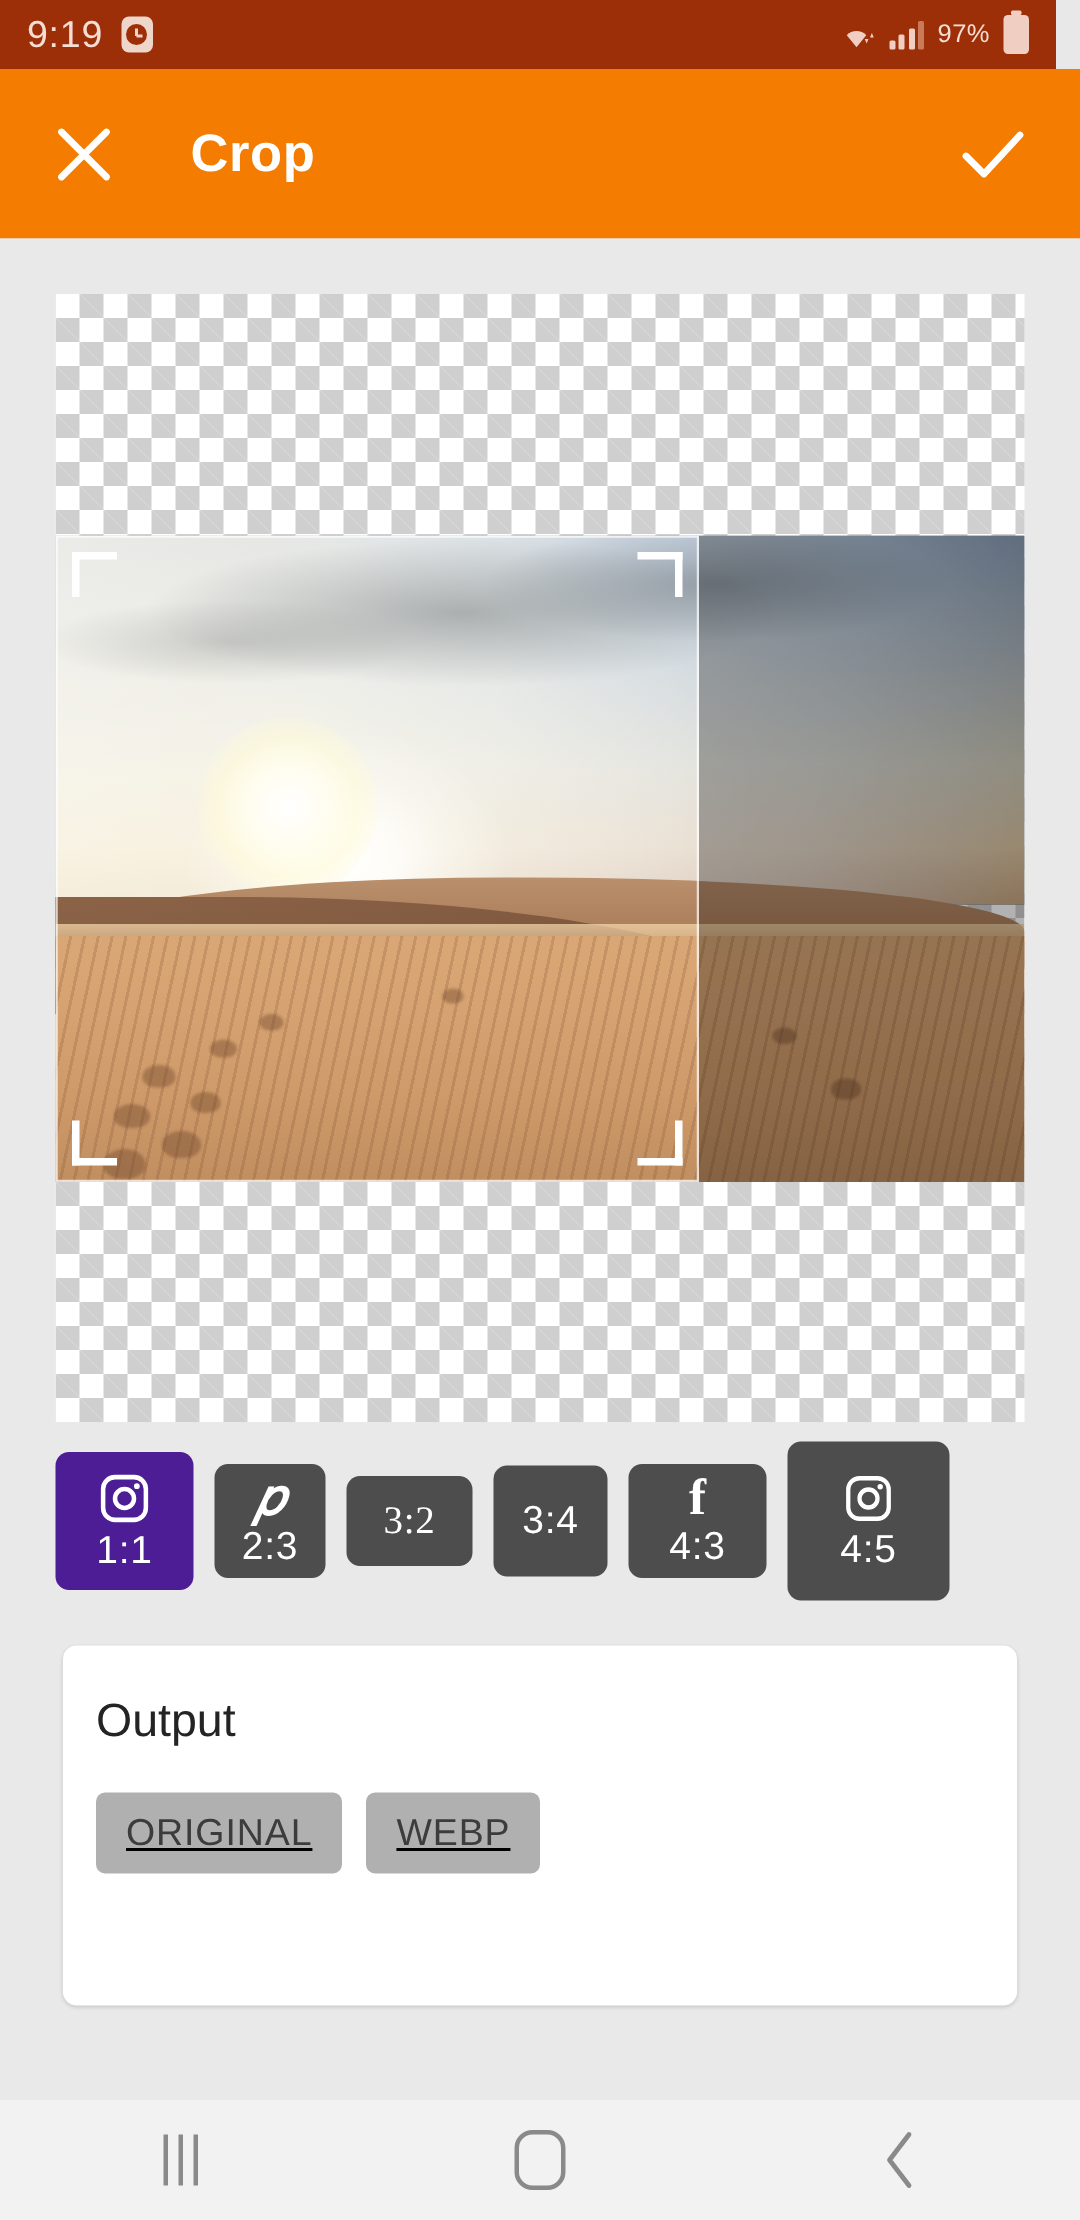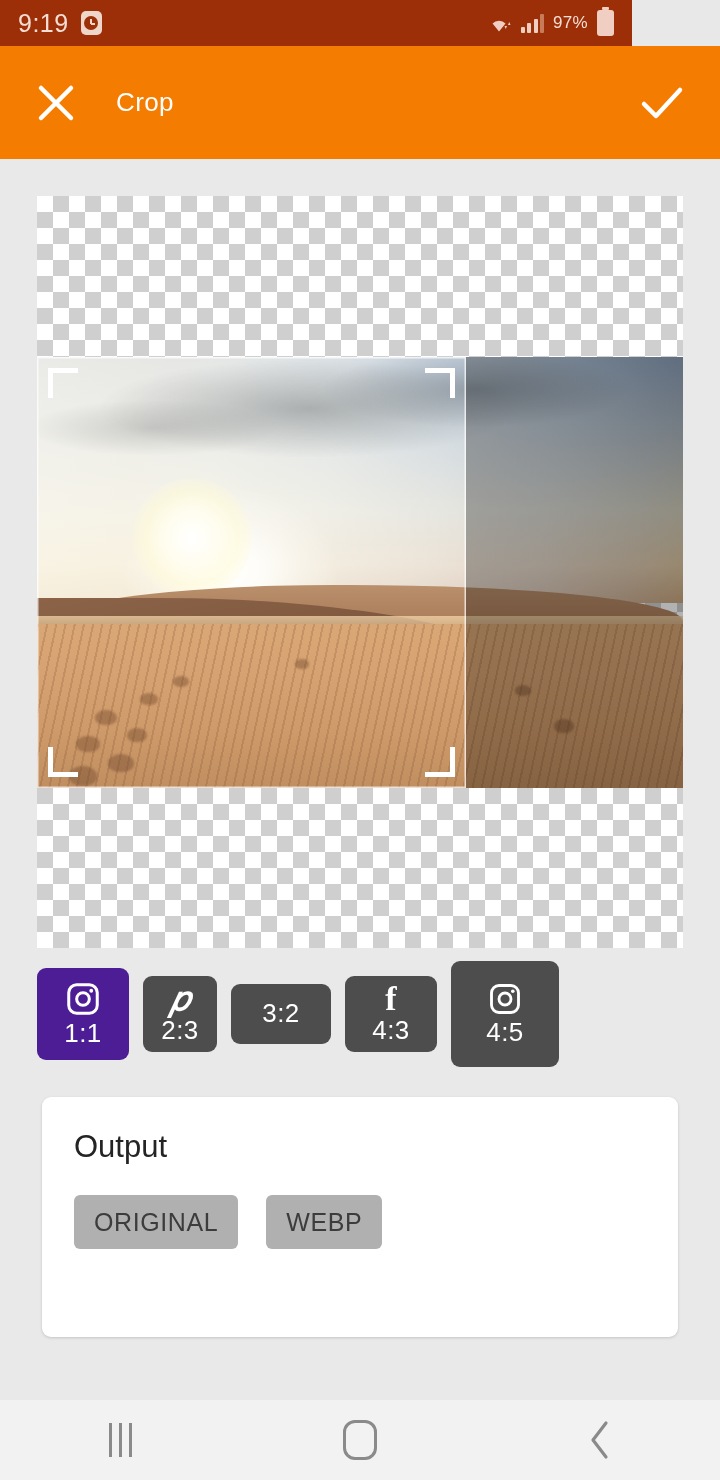--- a/index.html
+++ b/index.html
@@ -6,21 +6,21 @@
   html,body {
     width:720px; height:1480px;
     font-family:"Liberation Sans", sans-serif;
     background:#e8e8e8;
     overflow:hidden;
   }
   #app { position:relative; width:720px; height:1480px; }
 
   
   .statusbar{
-    position:absolute; left:0; top:0; width:632px; height:46px;
+    position:absolute; left:0; top:0; width:704px; height:46px;
     background:#9c2f07;
     display:flex; align-items:center; justify-content:space-between;
     padding:16px 18px;
   }
   .sb-left{ display:flex; align-items:center; gap:12px; }
   .sb-time{ color:#f6ded4; font-size:25px; font-weight:400; letter-spacing:.5px; }
   .sb-alarm{
     width:21px;height:24px;border-radius:5px;background:#efd6cb;
     display:flex;align-items:center;justify-content:center;
   }
@@ -45,21 +45,21 @@
     border-radius:1px;background:#f0cfc2;}
 
   
   .appbar{
     position:absolute;left:0;top:46px;width:720px;height:113px;
     background:#f47c00;
     display:flex;align-items:center;
   }
   .ab-close{ width:72px;height:72px;margin-left:20px;
     display:flex;align-items:center;justify-content:center;cursor:pointer;}
-  .ab-title{ color:#ffffff;font-size:26px;font-weight:400;margin-left:24px;letter-spacing:.4px;}
+  .ab-title{ color:#ffffff;font-size:35px;font-weight:700;margin-left:35px;letter-spacing:.4px;}
   .ab-spacer{flex:1;}
   .ab-done{ width:72px;height:72px;margin-right:22px;
     display:flex;align-items:center;justify-content:center;cursor:pointer;}
 
   
   .content{
     position:absolute;left:0;top:159px;width:720px;height:1241px;
     background:#e9e9e9;
   }
 
@@ -151,37 +151,37 @@
     background:#4d4d4d;border-radius:9px;color:#ffffff;
     display:flex;flex-direction:column;align-items:center;justify-content:center;
     cursor:pointer;flex:none;
   }
   .ratio.sel{ background:#4c1d95; }
   .ratio .r-ico{ display:flex;align-items:center;justify-content:center;
     margin-bottom:2px; }
   .ratio .r-lab{ font-size:26px;font-weight:400;letter-spacing:.5px;line-height:1.05; }
   .r-1-1{width:92px;height:92px;}
   .r-2-3{width:74px;height:76px;}
-  .r-3-2{width:100px;height:60px;}
+  .r-3-2{width:84px;height:60px;font-family:Liberation Serif, serif;}
   .r-3-4{width:76px;height:74px;}
   .r-4-3{width:92px;height:76px;}
   .r-4-5{width:108px;height:106px;}
   .pin-glyph{font-family:"Liberation Serif",serif;font-size:34px;font-style:italic;
     font-weight:700;line-height:.9;}
   .fb-glyph{font-family:"Liberation Serif",serif;font-size:34px;font-weight:700;line-height:.9;}
 
   
   .card{
     position:absolute;left:42px;top:938px;width:636px;height:240px;
     background:#ffffff;border-radius:9px;
     box-shadow:0 1px 3px rgba(0,0,0,.16);
-    padding:26px 32px;
+    padding:26px 22px;
   }
   .card-title{ font-size:31px;color:#242424;font-weight:400;margin:6px 0 0 0;}
-  .chips{ display:flex;flex-wrap:wrap;gap:28px;margin-top:30px; }
+  .chips{ display:flex;flex-wrap:wrap;gap:16px;margin-top:30px;text-decoration:underline; }
   .chip{
     background:#b0b0b0;color:#3c3c3c;border-radius:6px;
     height:54px;padding:0 20px;display:flex;align-items:center;justify-content:center;
     font-size:25px;letter-spacing:.6px;cursor:pointer;
   }
   .chip.sel{ background:#f58220;color:#5a2a00; }
 
   
   .navbar{
     position:absolute;left:0;top:1400px;width:720px;height:80px;
@@ -287,20 +287,23 @@
 
       <div class="ratio r-2-3">
         <span class="r-ico pin-glyph">𝑝</span>
         <span class="r-lab">2:3</span>
       </div>
 
       <div class="ratio r-3-2">
         <span class="r-lab">3:2</span>
       </div>
 
+      <div class="ratio r-3-4">
+        <span class="r-lab">3:4</span>
+      </div>
 
       <div class="ratio r-4-3">
         <span class="r-ico fb-glyph">f</span>
         <span class="r-lab">4:3</span>
       </div>
 
       <div class="ratio r-4-5">
         <span class="r-ico">
           <svg width="36" height="36" viewBox="0 0 24 24" fill="none" stroke="#fff" stroke-width="1.9">
             <rect x="3" y="3" width="18" height="18" rx="5"></rect>

